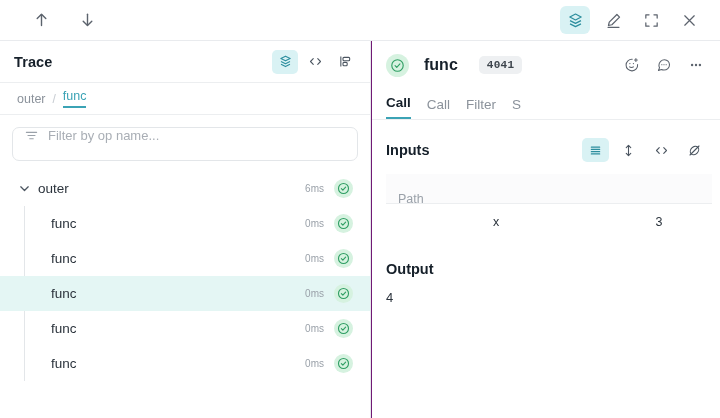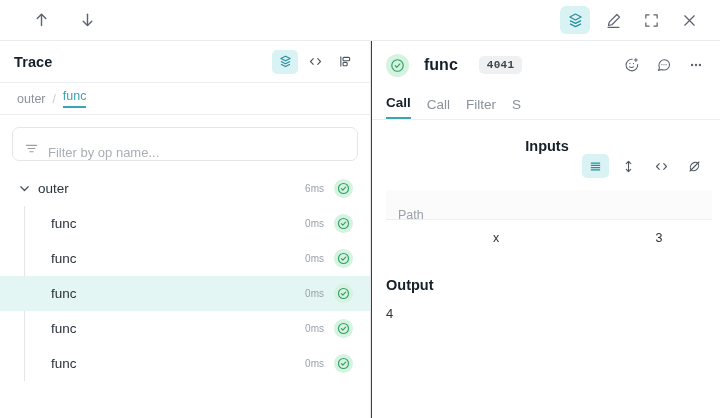--- a/index.html
+++ b/index.html
@@ -57,21 +57,21 @@
   .crumb { color: #8b929b; cursor: pointer; }
   .crumb-sep { color: #c6cbd1; font-size: 12px; }
   .crumb.active {
     color: #3ba3b5; padding-bottom: 3px;
     border-bottom: 2.5px solid #3ba3b5;
   }
 
   .filter-wrap { padding: 12px 12px 0 12px; }
   .filter-box {
     height: 34px; border: 1px solid #e3e6e9; border-radius: 7px;
-    display: flex; align-items: flex-end; gap: 9px; padding: 0 11px;
+    display: flex; align-items: flex-start; gap: 9px; padding: 0 11px;
     background: #fff;
   }
   .filter-input {
     border: none; outline: none; font-size: 13px; color: #3d444c;
     font-family: "Liberation Sans", sans-serif; flex: 1; background: transparent;
   }
   .filter-input::placeholder { color: #a9aeb5; }
 
   .tree { position: relative; margin-top: 10px; }
   .tree-row {
@@ -125,21 +125,21 @@
   .tab {
     font-size: 13.5px; color: #8b929b; padding-bottom: 7px; cursor: pointer;
     white-space: nowrap;
   }
   .tab.active {
     color: #16202a; font-weight: 700;
     border-bottom: 2.5px solid #3ba3b5;
   }
 
   .section-head {
-    display: flex; align-items: center; padding: 18px 12px 0 14px; flex-direction: column;
+    display: flex; align-items: center; padding: 18px 12px 0 14px;
   }
   .section-title { font-size: 14.5px; font-weight: 700; color: #16202a; }
   .section-icons { margin-left: auto; display: flex; align-items: center; gap: 6px; }
   .si-btn {
     width: 27px; height: 24px; border-radius: 5px; cursor: pointer;
     display: flex; align-items: center; justify-content: center;
   }
   .si-btn.active { background: #d9f2f4; }
 
   .io-table { margin: 12px 0 0 0; padding: 0 8px 0 14px; }

